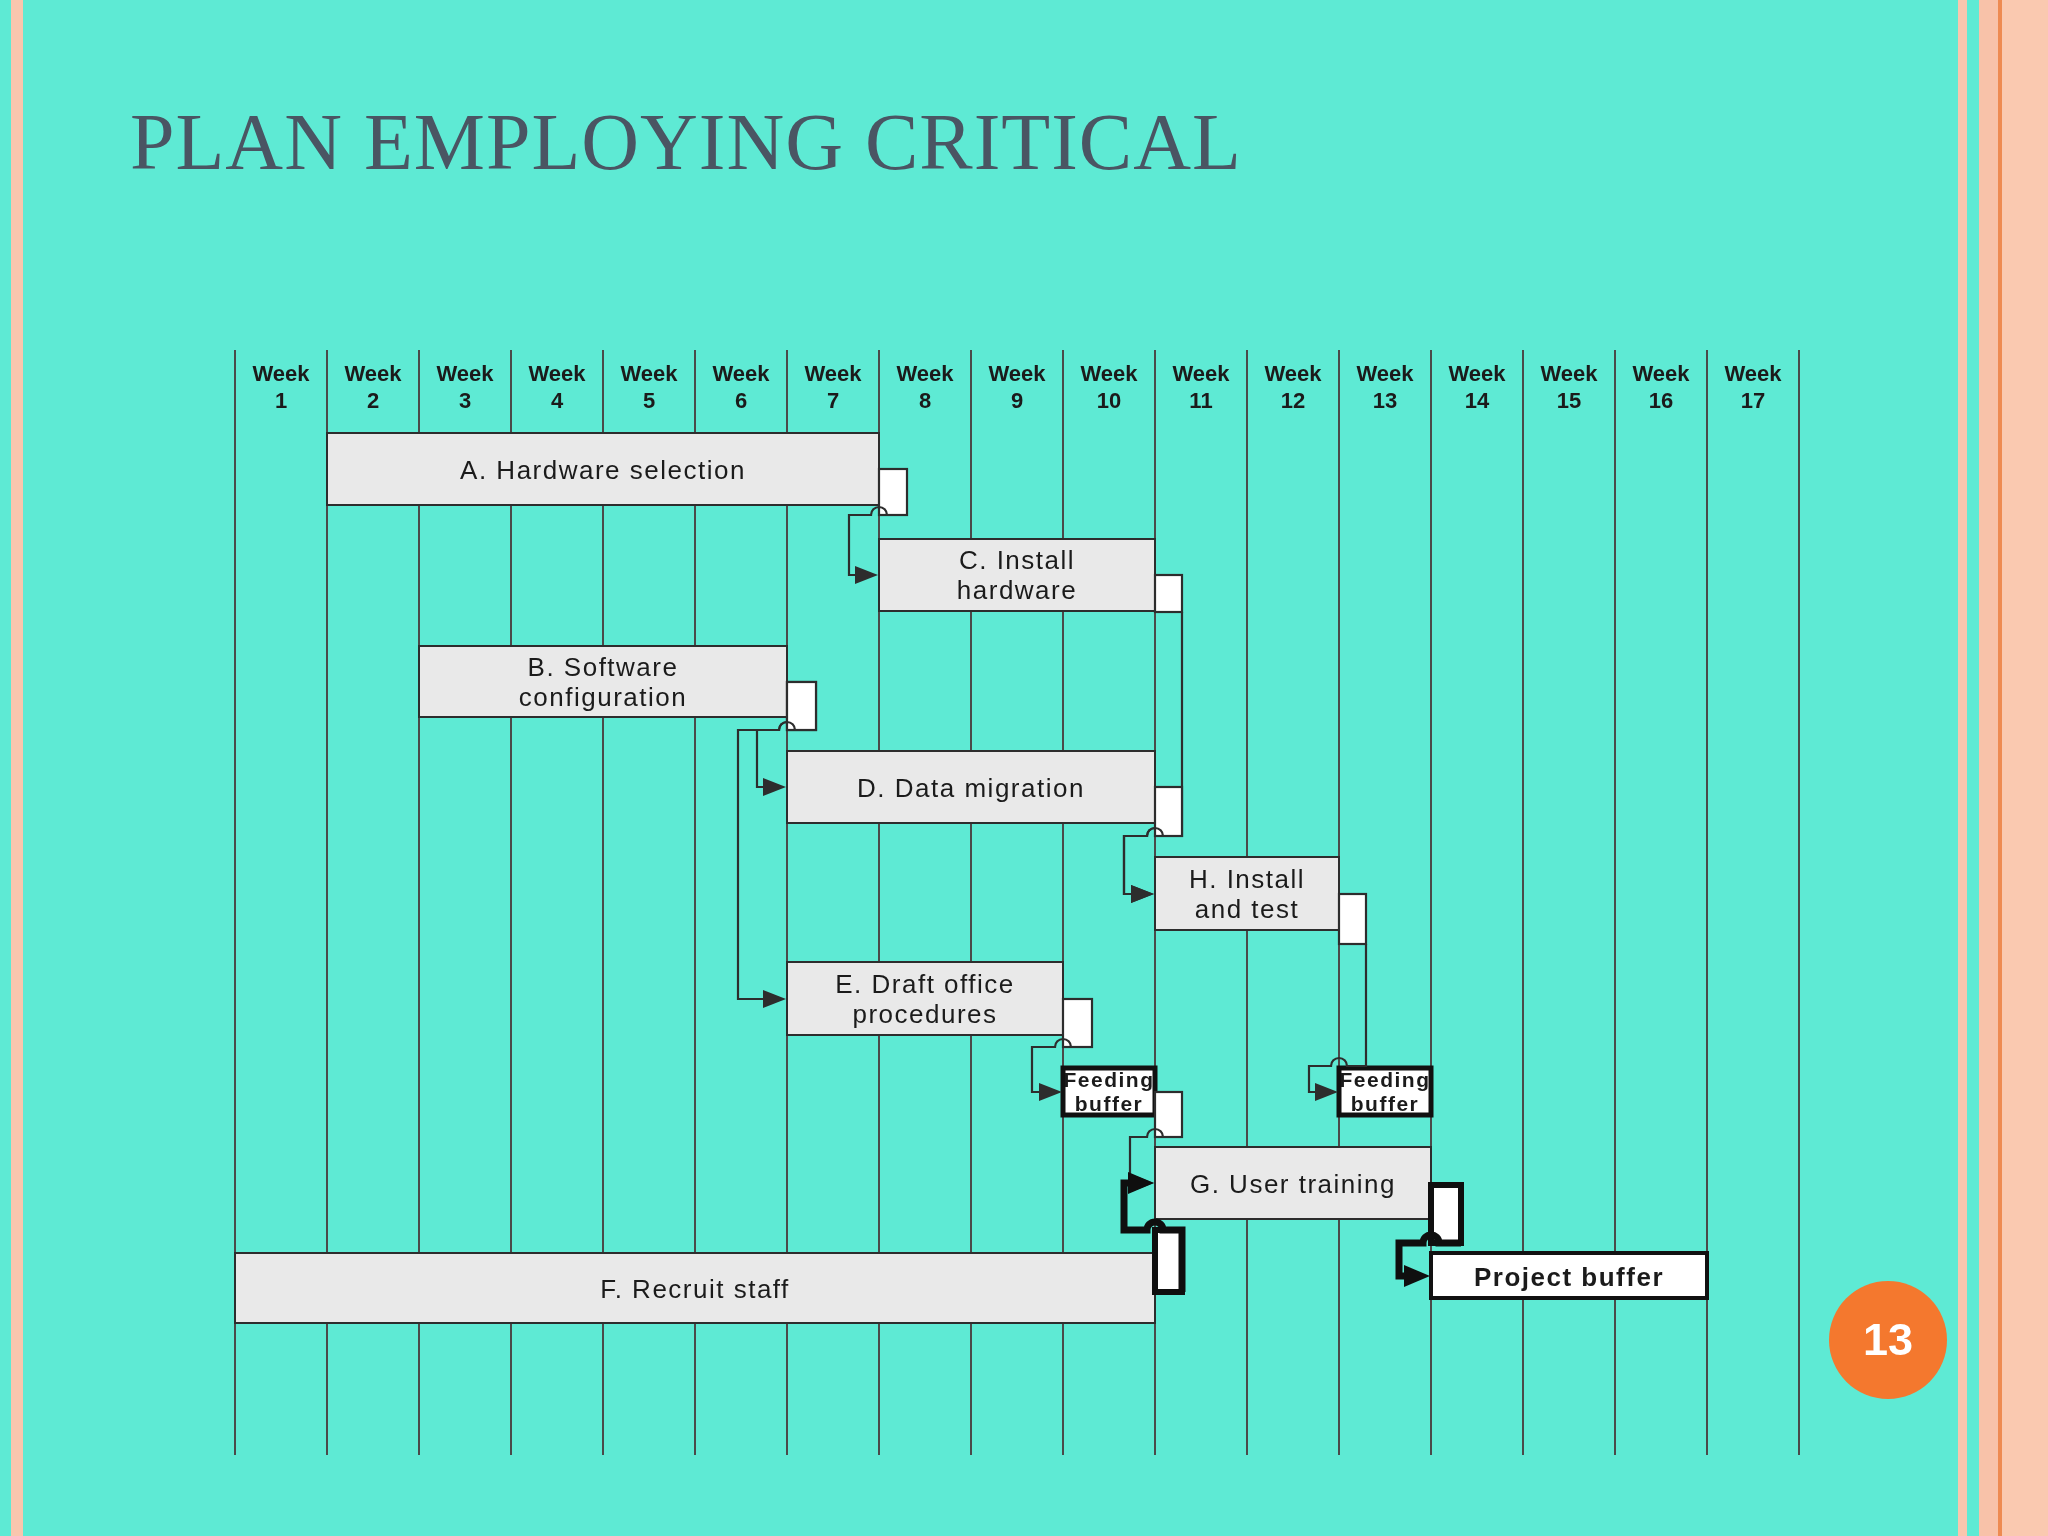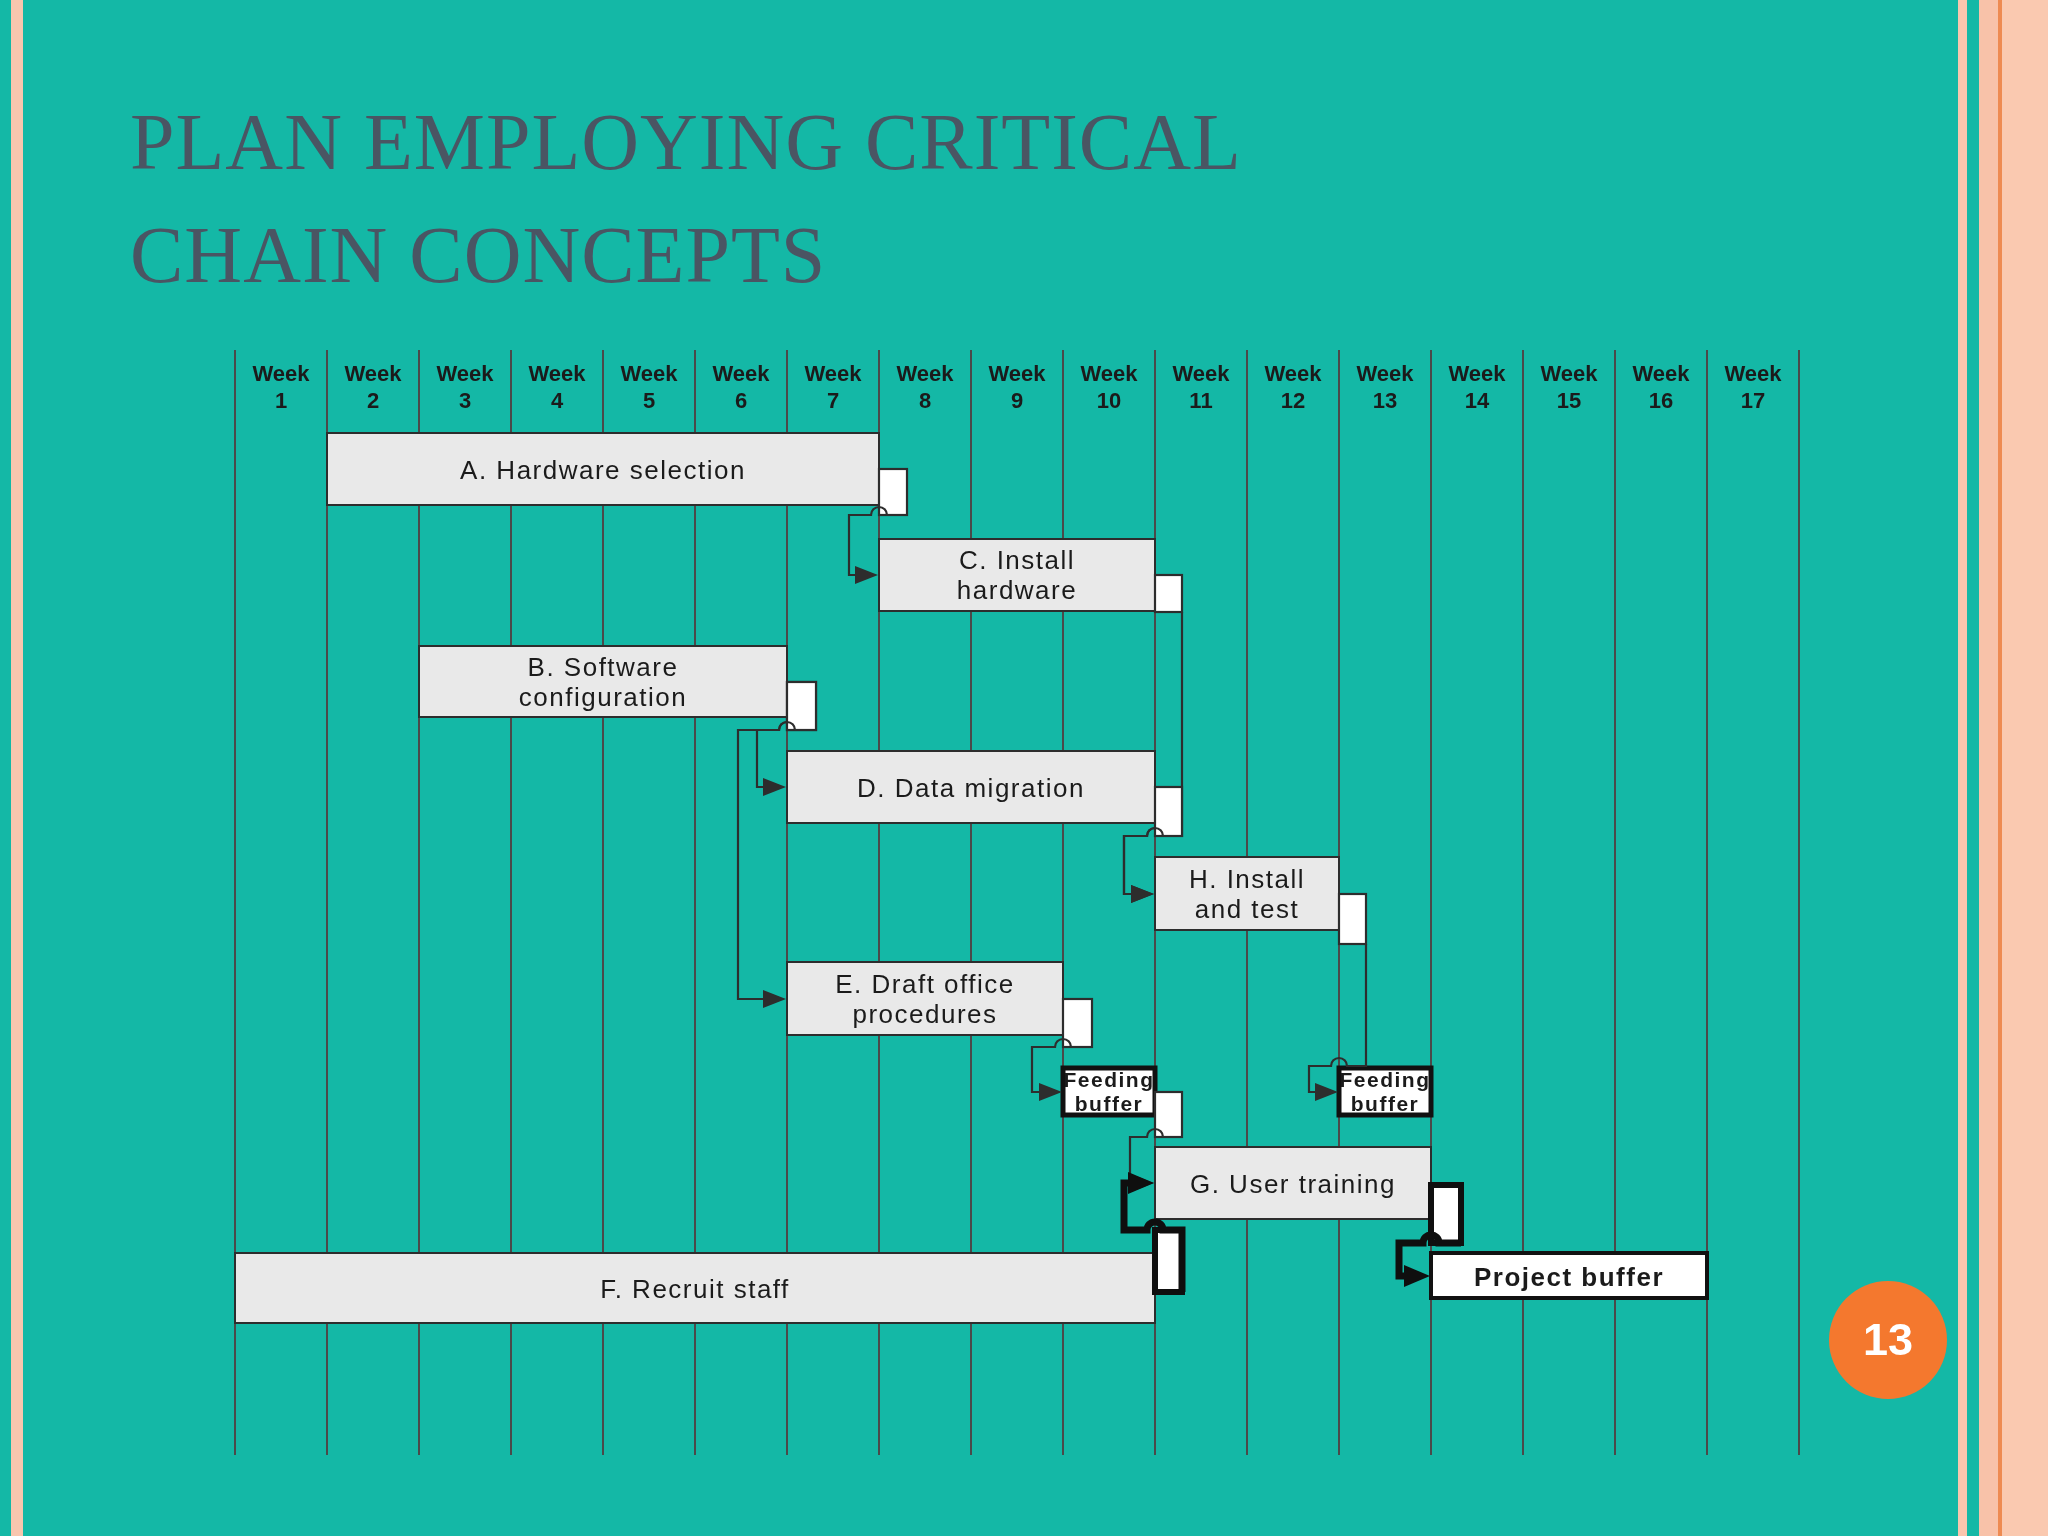--- a/index.html
+++ b/index.html
@@ -1,16 +1,16 @@
 <!DOCTYPE html>
 <html><head>
 <meta charset="utf-8">
 <style>
   html,body{margin:0;padding:0;background:#ffffff;}
-  .slide{position:relative;width:2048px;height:1536px;background:#14b8a6;overflow:hidden;
+  .slide{position:relative;width:2048px;height:1536px;background:#5eead4;overflow:hidden;
          font-family:"Liberation Sans",sans-serif;}
   .stripe{position:absolute;top:0;height:1536px;}
   .slide-title{position:absolute;left:130px;top:86px;
         font-family:"Liberation Serif",serif;font-weight:400;color:#4a5563;
         font-size:80px;line-height:113px;letter-spacing:1px;white-space:nowrap;}
   .page-badge{position:absolute;left:1829px;top:1281px;width:118px;height:118px;border-radius:50%;
         background:#f4782e;color:#ffffff;display:flex;align-items:center;justify-content:center;
         font-size:45px;font-weight:bold;font-family:"Liberation Sans",sans-serif;}
   svg#gantt{position:absolute;left:0;top:0;}
   svg text{font-family:"Liberation Sans",sans-serif;fill:#1b1b1b;}
@@ -21,21 +21,20 @@
 <div class="slide">
 
   <div class="stripe" style="left:11px;width:12px;background:#f9c6ae;"></div>
   <div class="stripe" style="left:1958px;width:9px;background:#f9c6ae;"></div>
   <div class="stripe" style="left:1979px;width:19px;background:#f8c2a9;"></div>
   <div class="stripe" style="left:1998px;width:4px;background:#ee8b52;"></div>
   <div class="stripe" style="left:2002px;width:46px;background:#fac9b0;"></div>
 
   <div class="slide-title">
     <div>PLAN EMPLOYING CRITICAL</div>
-    <div>CHAIN CONCEPTS</div>
   </div>
 
   <svg id="gantt" width="2048" height="1536" viewBox="0 0 2048 1536">
       <line x1="235" y1="350" x2="235" y2="1455" stroke="#4a4a4a" stroke-width="2"></line>
       <line x1="327" y1="350" x2="327" y2="1455" stroke="#4a4a4a" stroke-width="2"></line>
       <line x1="419" y1="350" x2="419" y2="1455" stroke="#4a4a4a" stroke-width="2"></line>
       <line x1="511" y1="350" x2="511" y2="1455" stroke="#4a4a4a" stroke-width="2"></line>
       <line x1="603" y1="350" x2="603" y2="1455" stroke="#4a4a4a" stroke-width="2"></line>
       <line x1="695" y1="350" x2="695" y2="1455" stroke="#4a4a4a" stroke-width="2"></line>
       <line x1="787" y1="350" x2="787" y2="1455" stroke="#4a4a4a" stroke-width="2"></line>

